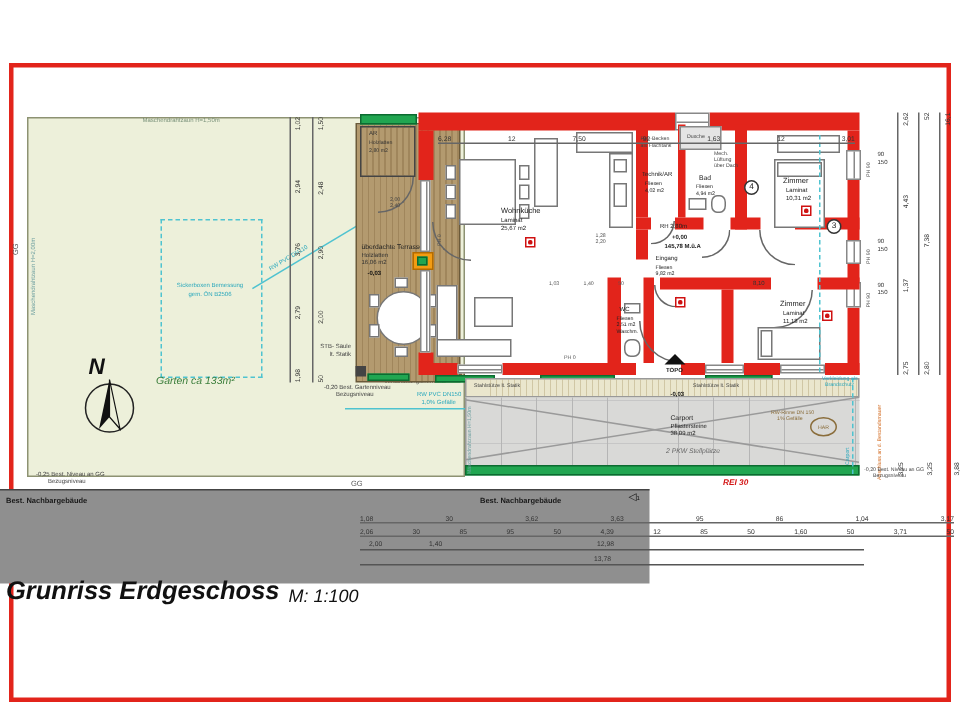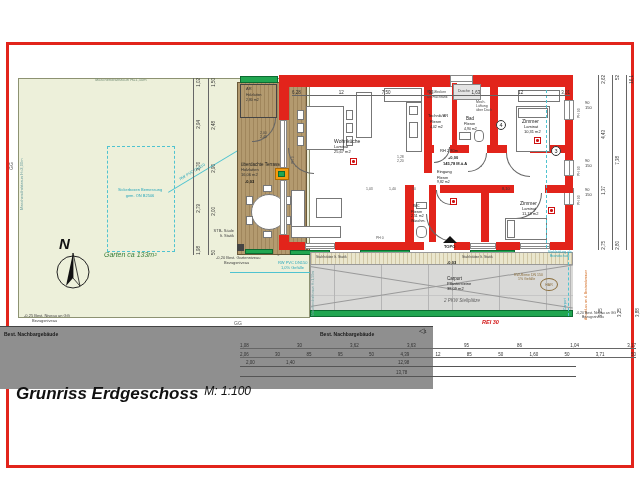--- a/index.html
+++ b/index.html
@@ -376,18 +376,18 @@
       <span>3,71</span>
       <span>50</span>
     </div>
   <div class="ab dimline" style="left:240px;top:359px;width:336px;height:7px"></div>
   <div class="ab t45" style="left:246px;top:360px;color:#333">2,00</div>
   <div class="ab t45" style="left:286px;top:360px;color:#333">1,40</div>
   <div class="ab t45" style="left:398px;top:360px;color:#333">12,98</div>
   <div class="ab dimline" style="left:240px;top:369px;width:336px;height:7px"></div>
   <div class="ab t45" style="left:396px;top:370px;color:#333">13,78</div>
 
-  <div class="ab" style="left:16px;top:384px;display:flex;align-items:flex-start;gap:6px">
+  <div class="ab" style="left:4px;top:384px;display:flex;align-items:flex-end;gap:6px">
     <span class="b i" style="font-size:17px;color:#111">Grunriss Erdgeschoss</span>
     <span class="i" style="font-size:12px;color:#111">M: 1:100</span>
   </div>
 
 </div>
 
 </body></html>

